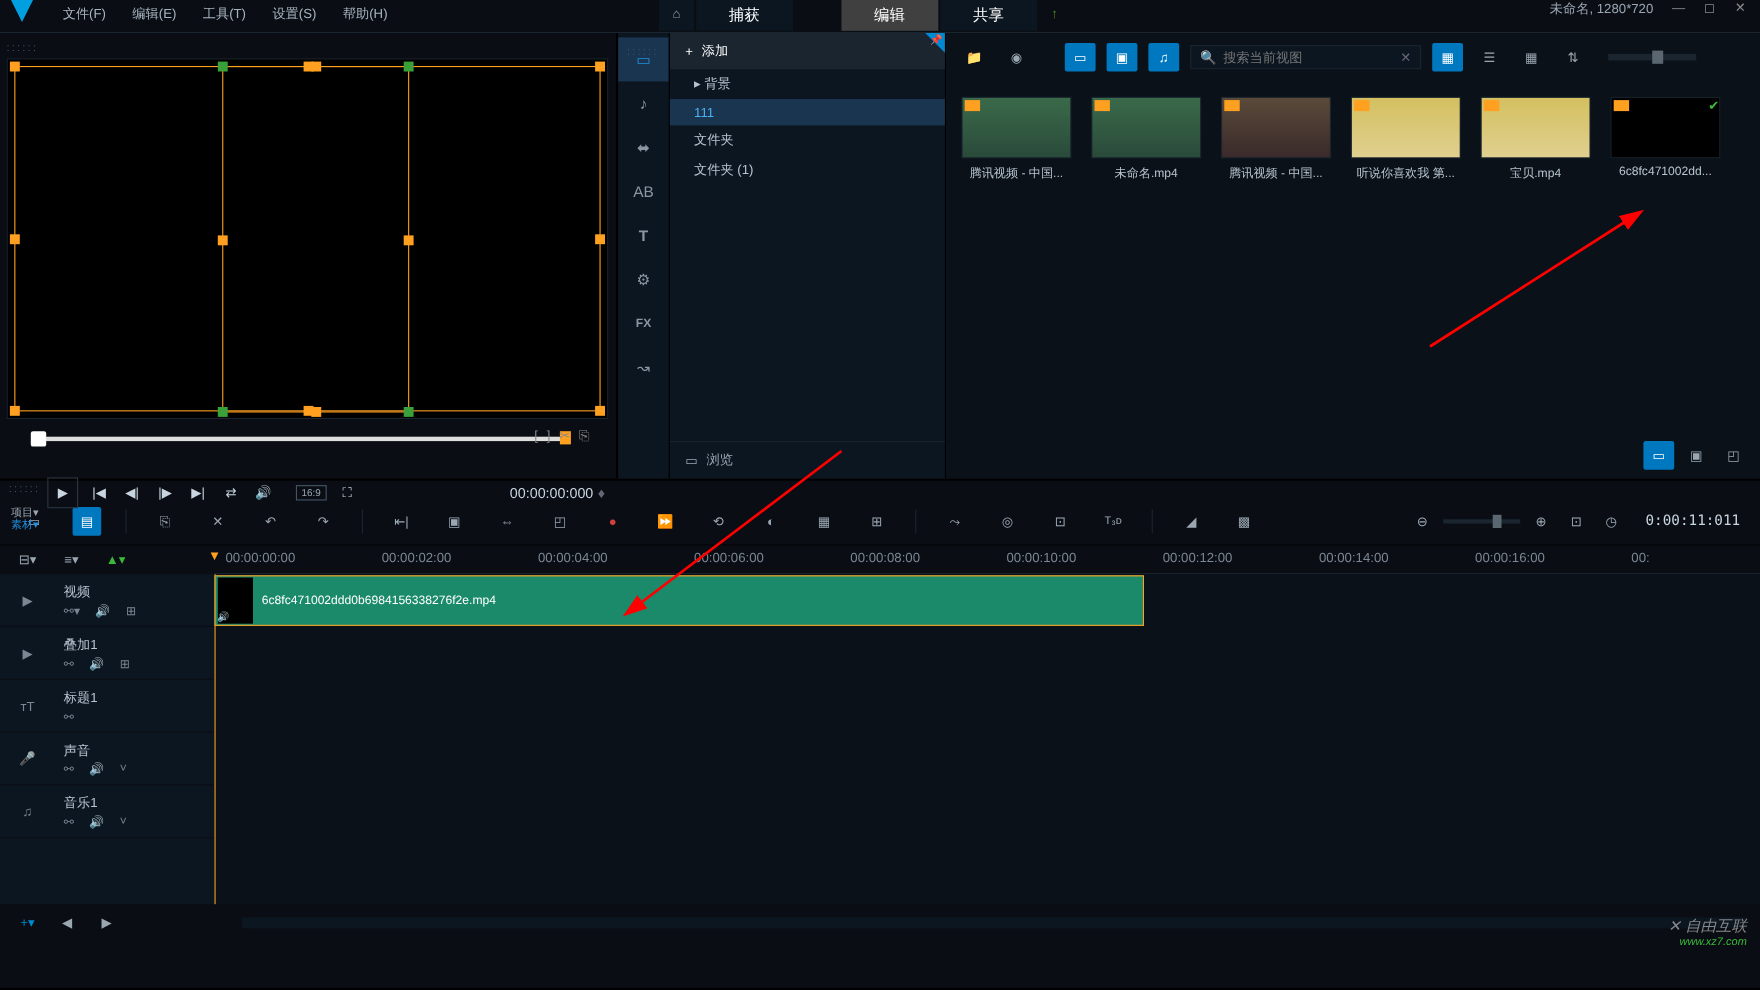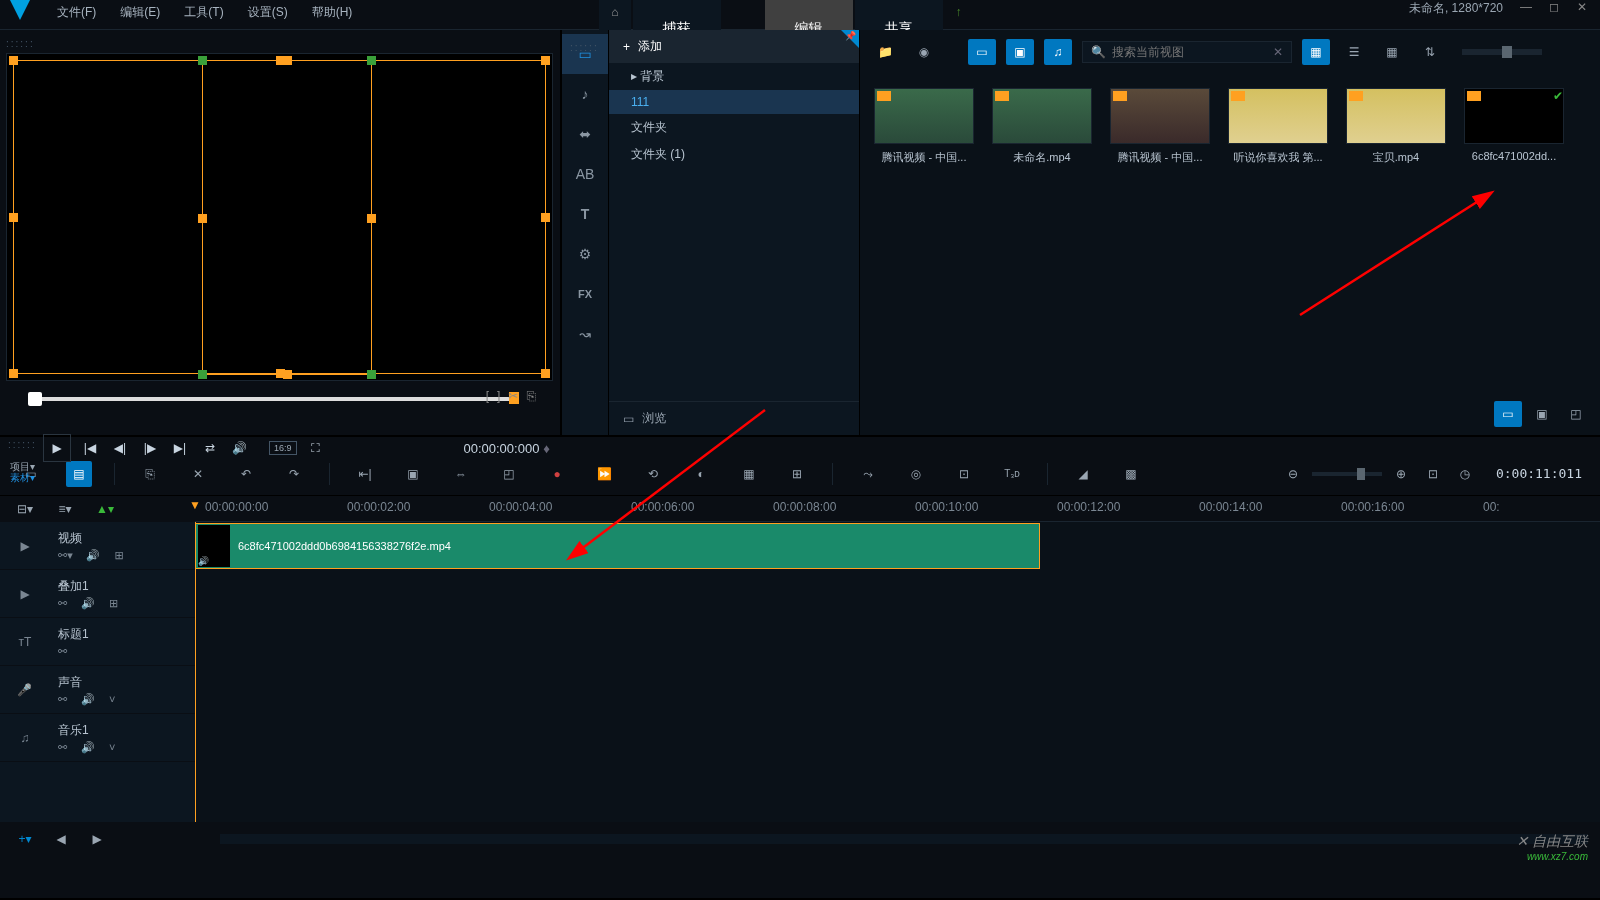--- a/index.html
+++ b/index.html
@@ -1,21 +1,21 @@
 <!DOCTYPE html>
 <html><head>
 <meta charset="utf-8">
 <style>
 * { margin: 0; padding: 0; box-sizing: border-box; font-family: "Microsoft YaHei", Arial, sans-serif; }
 body { background: #000; color: #c8d4e0; font-size: 12px; overflow: hidden; width: 1600px; height: 900px; position: relative; }
 .title-bar { height: 30px; background: #0a0e14; display: flex; align-items: flex-start; padding: 0 10px; border-bottom: 1px solid #1a2530; }
 .logo { width: 20px; height: 20px; background: #00a0e0; margin-right: 15px; clip-path: polygon(0 0, 100% 0, 50% 100%); }
 .menu-item { padding: 4px 12px; cursor: pointer; color: #a8b4c0; }
 .tab-btns { margin-left: 235px; display: flex; }
-.tab-btn { padding: 20px 30px; background: #0c1620; cursor: pointer; color: #fff; margin: 0 1px; font-size: 14px; }
+.tab-btn { padding: 5px 30px; background: #0c1620; cursor: pointer; color: #fff; margin: 0 1px; font-size: 14px; }
 .tab-btn.active { background: #404040; margin-left: 43px; }
 .home-btn { padding: 5px 12px; background: #0c1620; cursor: pointer; margin-right: 1px; color: #999; }
 .up-btn { padding: 5px 12px; cursor: pointer; color: #4a8a2a; }
 .proj-info { margin-left: auto; color: #9aa6b2; font-size: 12px; }
 .win-controls { display: flex; gap: 12px; margin-left: 15px; }
 .win-ctrl { width: 16px; height: 14px; cursor: pointer; color: #888; text-align: center; }
 
 .mid-area { display: flex; height: 405px; }
 .preview-panel { width: 560px; background: #0a0e14; padding: 6px; position: relative; }
 .drag-dots { color: #445566; font-size: 10px; letter-spacing: 2px; padding: 2px 0; }

